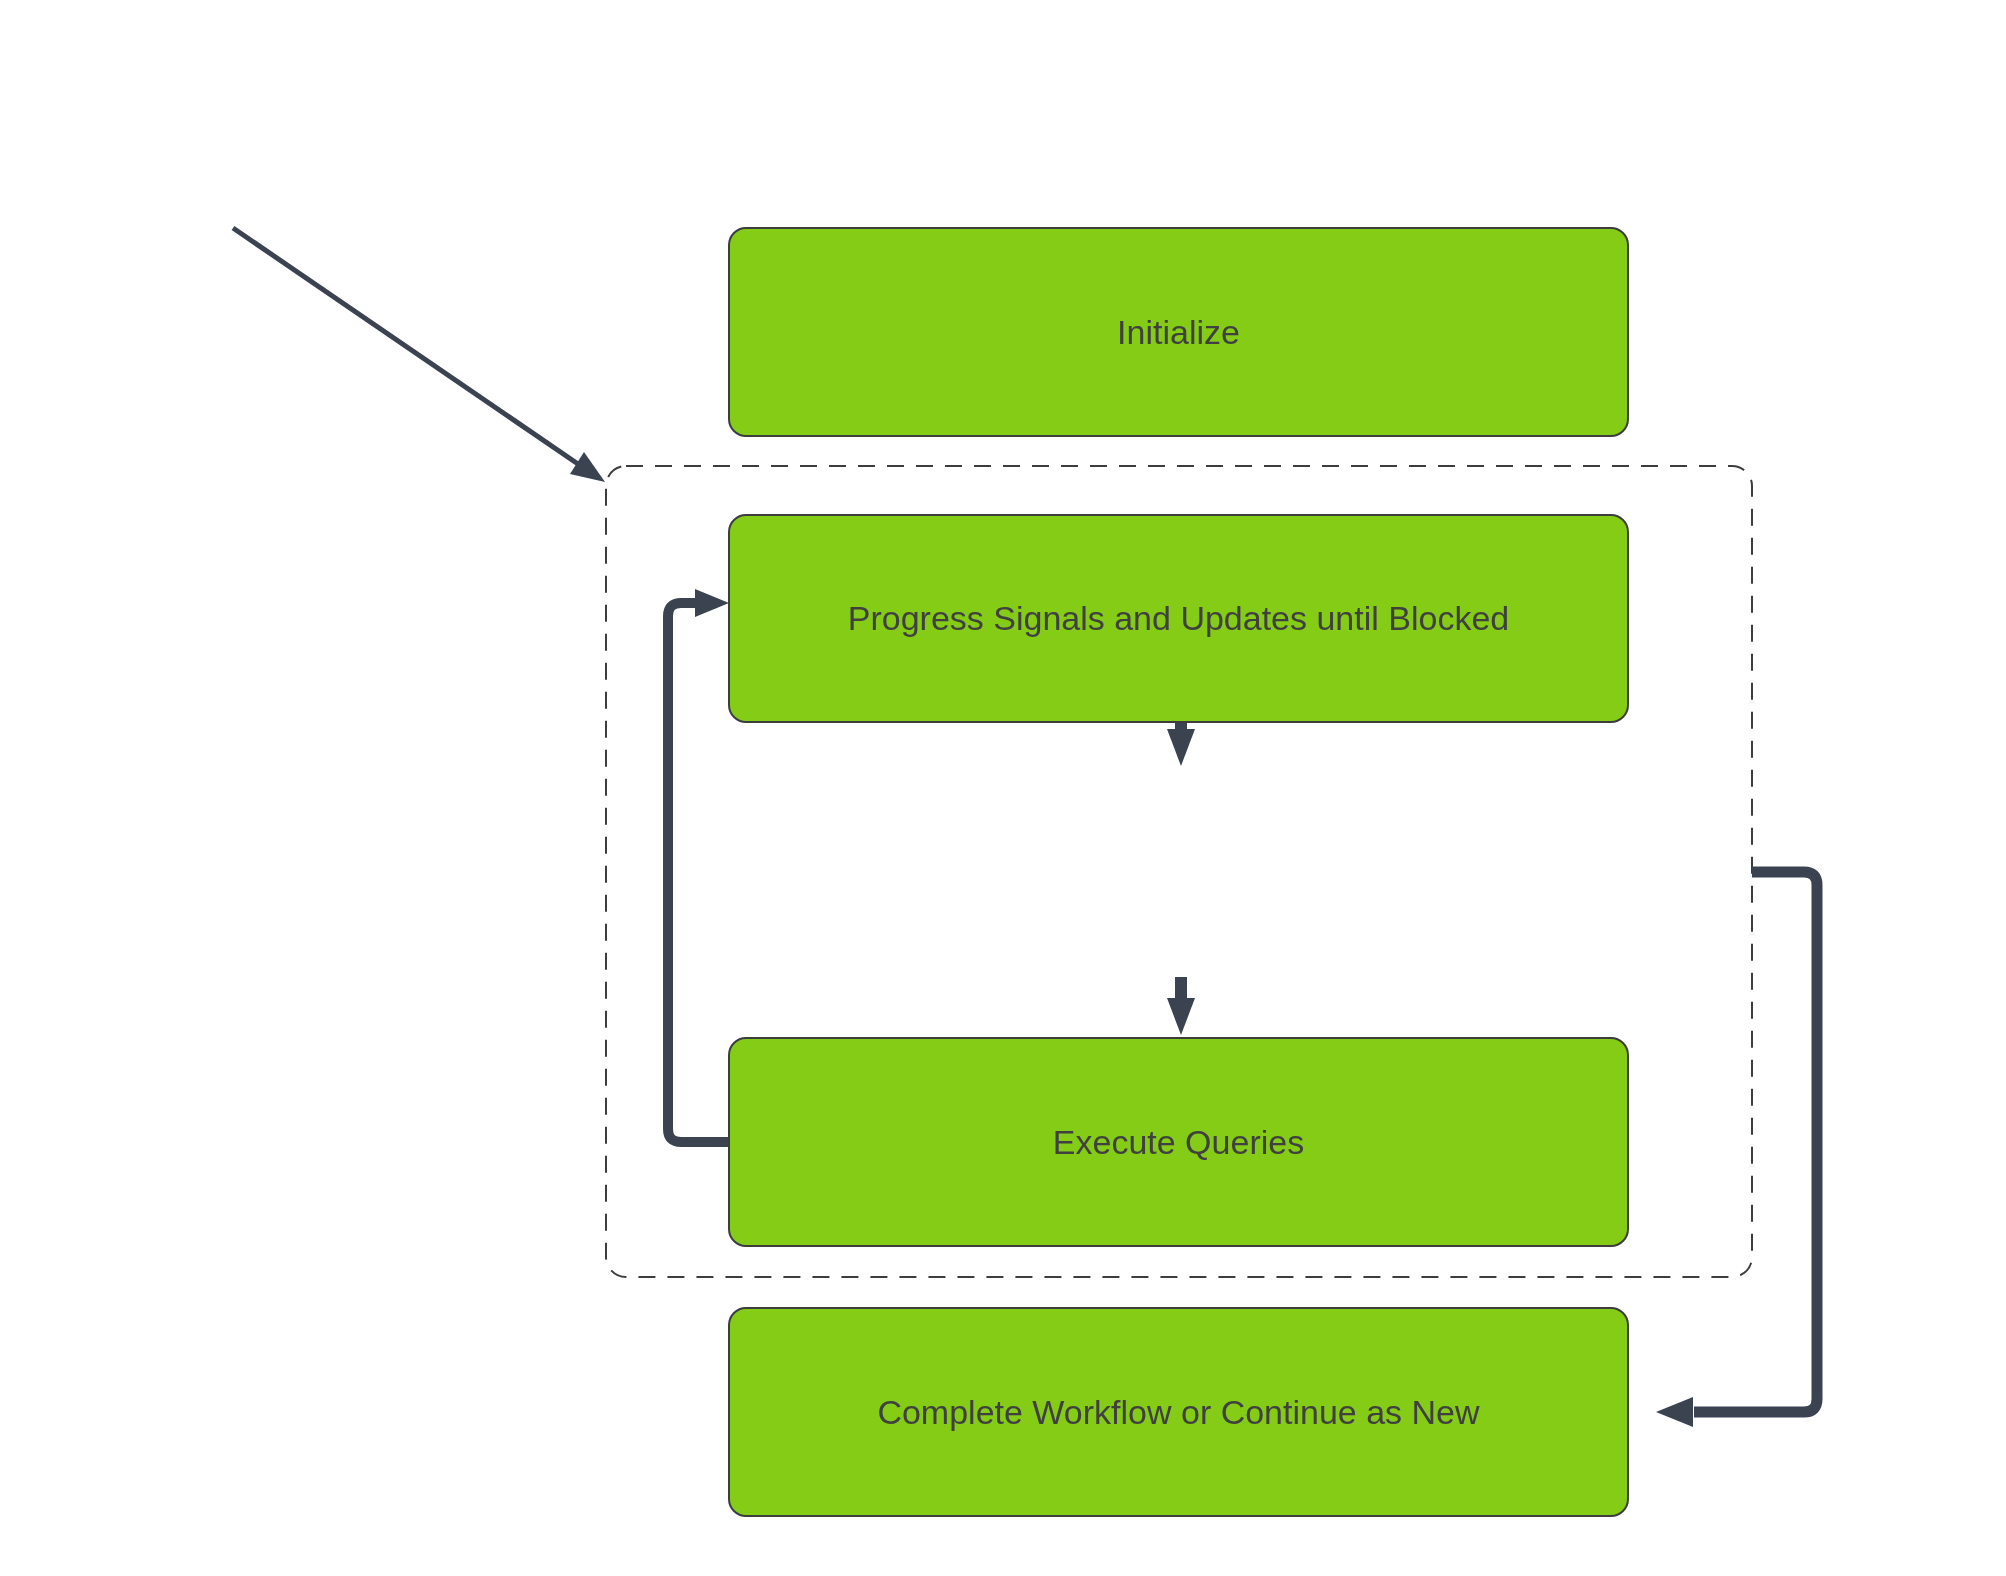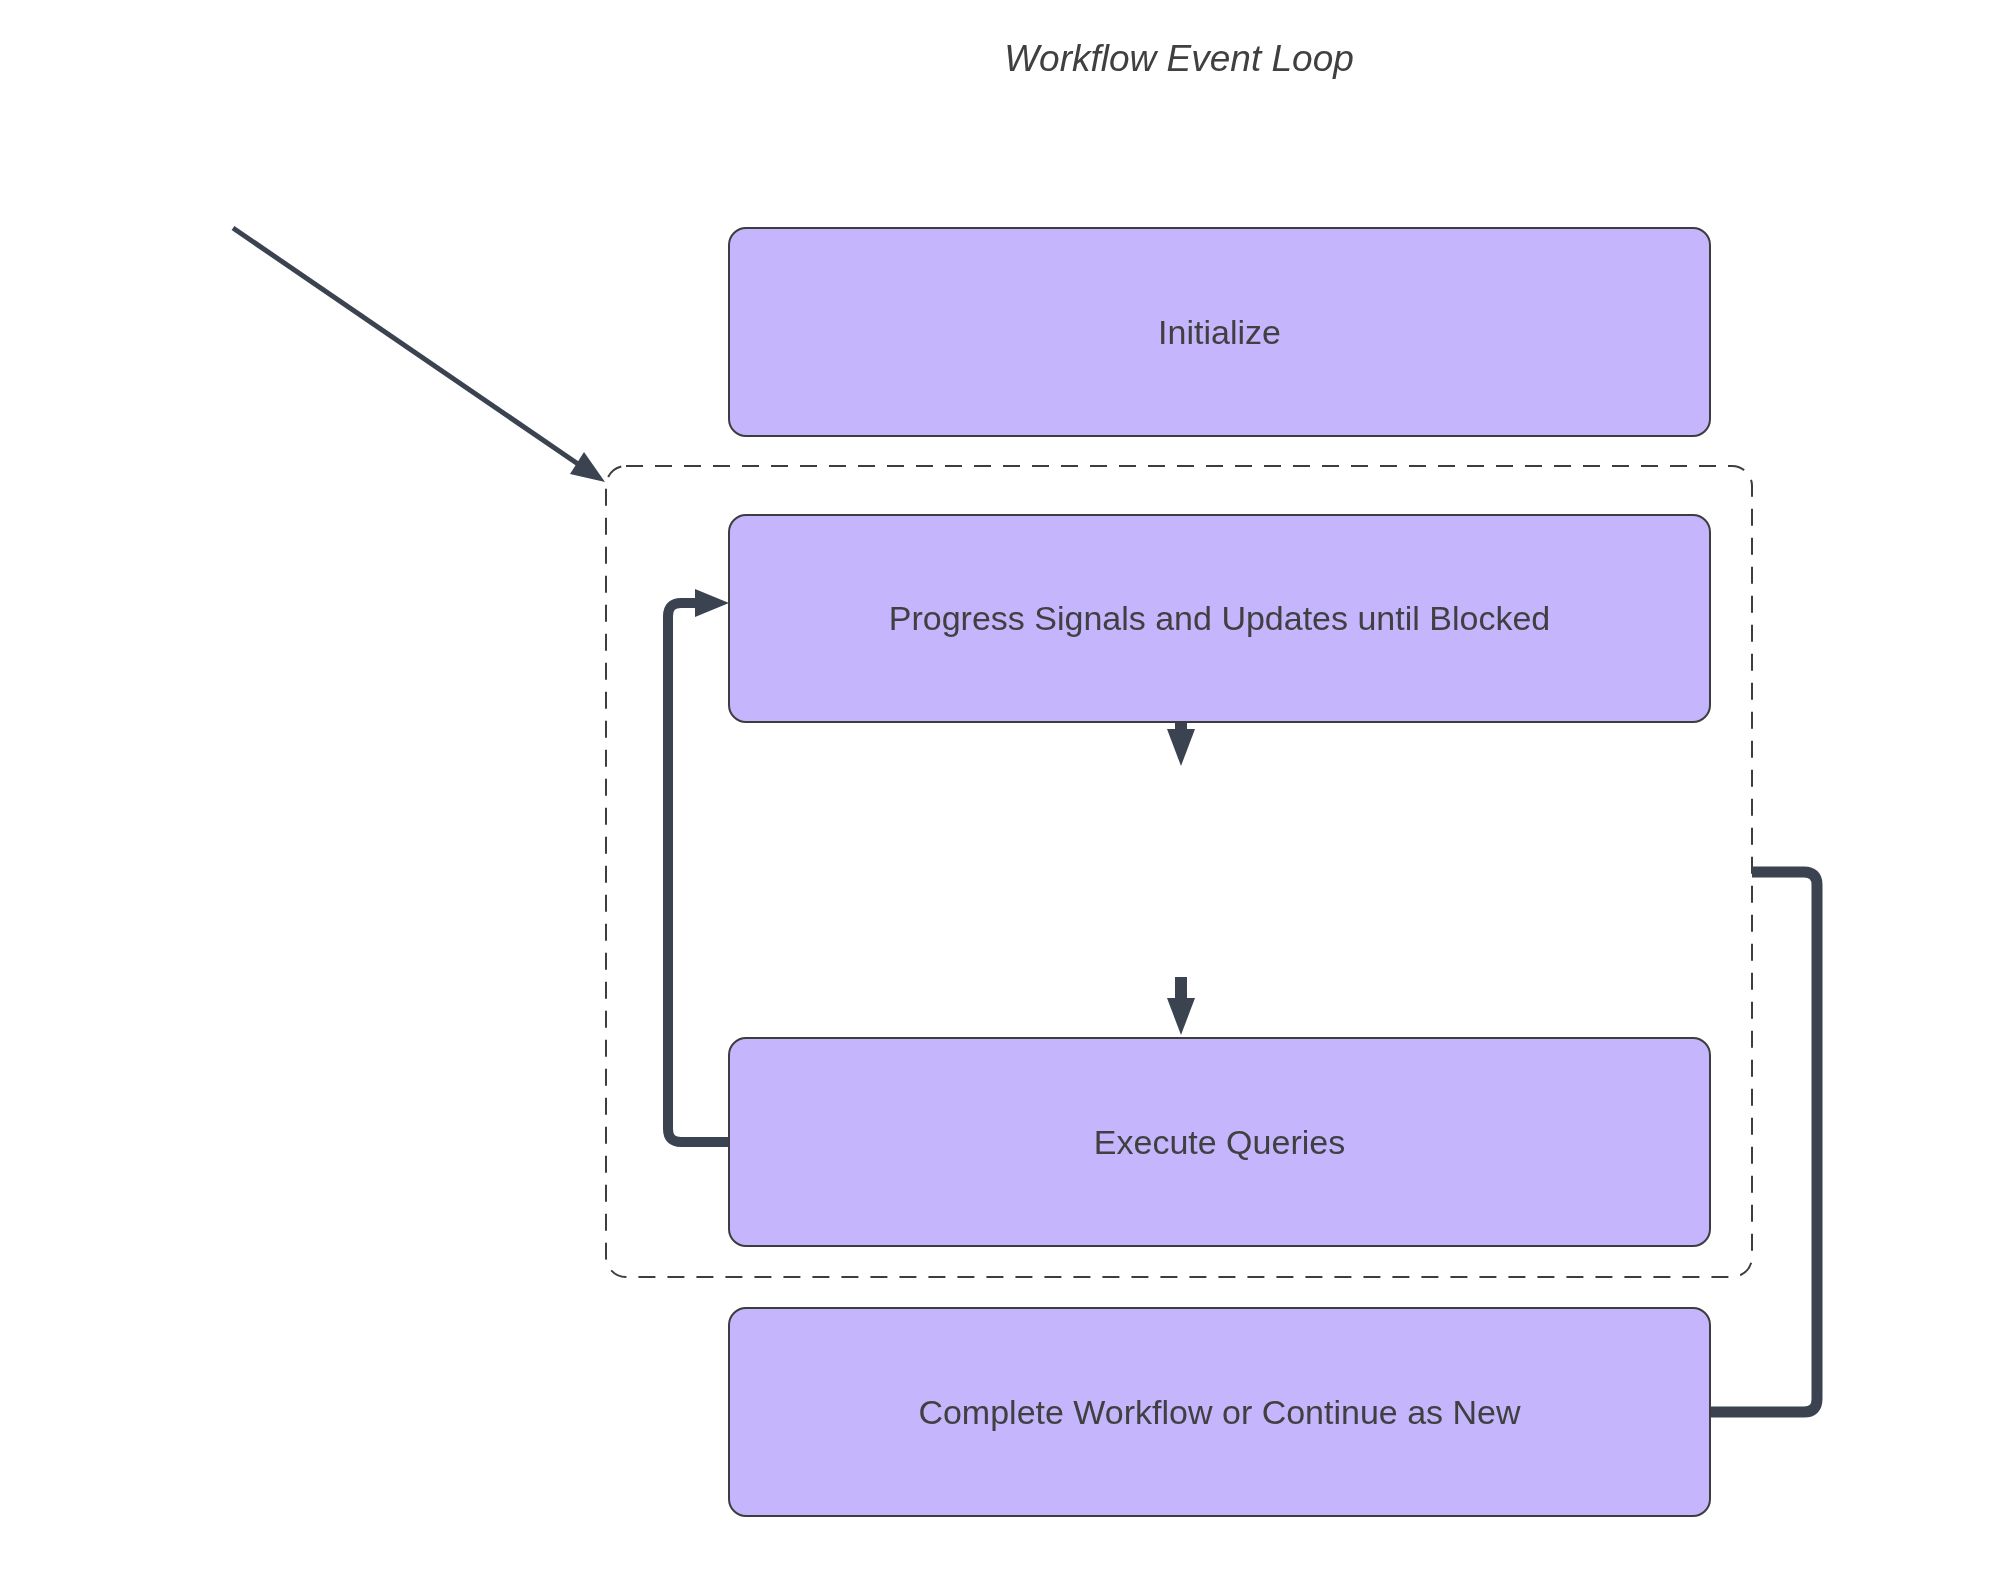--- a/index.html
+++ b/index.html
@@ -15,22 +15,22 @@
     text-align:center;font-size:37px;font-style:italic;
     color:var(--text,#404040);white-space:nowrap;
   }
   .side-label{
     position:absolute;left:28px;top:142px;width:281px;
     text-align:center;font-size:34px;line-height:41px;
     color:var(--text,#404040);
   }
   .side-label span{display:block}
   .node{
-    position:absolute;left:728px;width:983px;box-sizing:border-box;
-    background:#c4b5fd;
+    position:absolute;left:728px;width:901px;box-sizing:border-box;
+    background:#84cc16;
     border:2px solid var(--border,#3d3d3d);
     border-radius:18px;
     display:flex;align-items:center;justify-content:center;
     text-align:center;font-size:34px;color:var(--text,#404040);
     padding:0 30px;
   }
   .node-initialize{top:227px;height:210px}
   .node-progress-signals{top:514px;height:209px}
   .node-progress-workflow{top:767px;height:210px}
   .node-execute-queries{top:1037px;height:210px}
@@ -61,21 +61,20 @@
     <line class="wire wire-shaft" x1="1181" y1="977" x2="1181" y2="1002"></line>
     <polygon class="head" points="1181,1035 1167,998 1195,998"></polygon>
 
     <path class="wire wire-loop" d="M 728 1142 H 681 Q 668 1142 668 1129 V 616 Q 668 603 681 603 H 699"></path>
     <polygon class="head" points="729,603 695,589 695,617"></polygon>
 
     <path class="wire wire-loop2" d="M 1752 872 H 1804 Q 1817 872 1817 885 V 1399 Q 1817 1412 1804 1412 H 1694"></path>
     <polygon class="head" points="1656,1412 1693,1397 1693,1427"></polygon>
   </svg>
 
-  <div class="diagram-title">Workflow Event Loop</div>
 
 
   <div class="node node-initialize">
     <span>Initialize</span>
   </div>
 
   <div class="node node-progress-signals">
     <span>Progress Signals and Updates until Blocked</span>
   </div>
 

